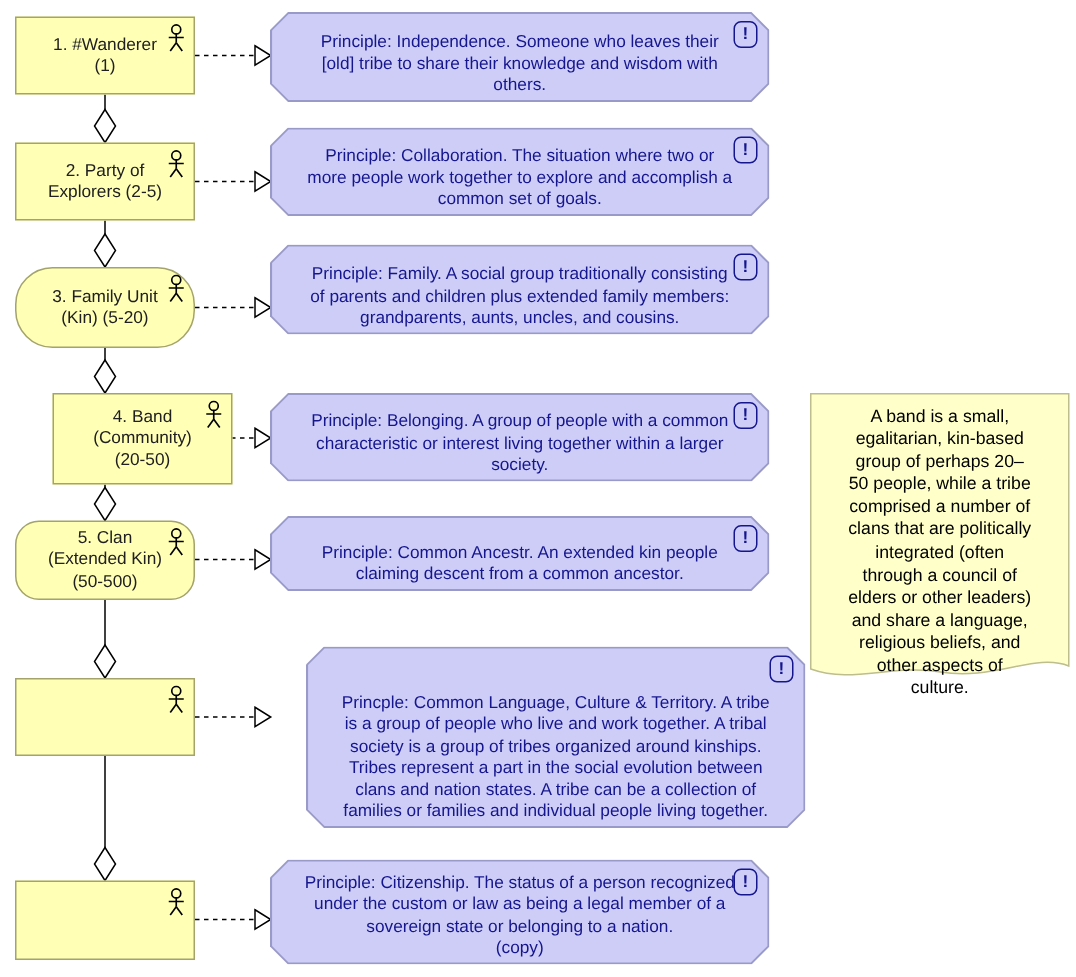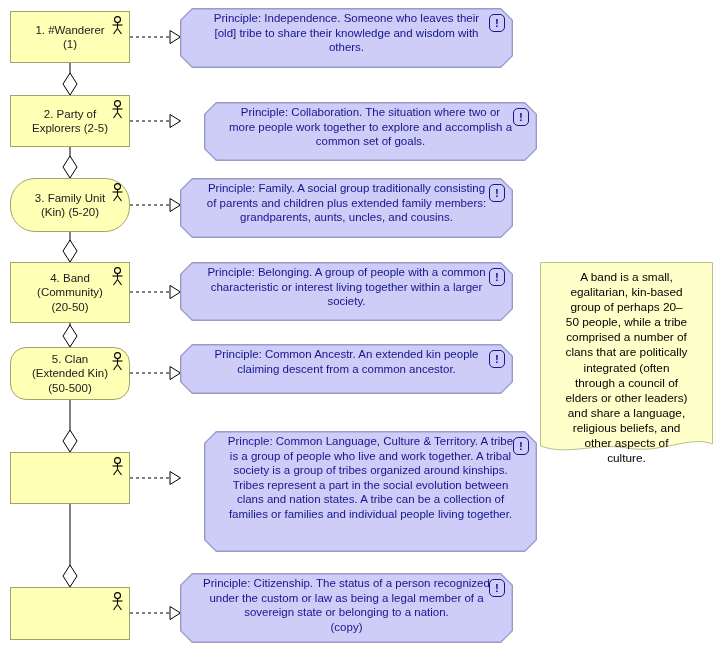--- a/index.html
+++ b/index.html
@@ -26,21 +26,21 @@
   .actor-icon * { stroke:#000; stroke-width:1.1; fill:none; }
 
   .principle {
     position:absolute; left:180px; width:333px; z-index:2;
     background:#9a9ac8;
     clip-path:polygon(12px 0,calc(100% - 12px) 0,100% 12px,100% calc(100% - 12px),calc(100% - 12px) 100%,12px 100%,0 calc(100% - 12px),0 12px);
   }
   .principle-inner {
     position:absolute; inset:1.4px;
     clip-path:polygon(11px 0,calc(100% - 11px) 0,100% 11px,100% calc(100% - 11px),calc(100% - 11px) 100%,11px 100%,0 calc(100% - 11px),0 11px);
-    background:#cdcdf7; display:flex; align-items:flex-start; justify-content:center;
+    background:#cdcdf7; display:flex; align-items:flex-end; justify-content:center;
   }
   .principle-text {
     white-space:pre-line; text-align:center; color:#15158e;
     font-size:11.5px; line-height:1.26; padding:2px 21px;
   }
   .badge {
     position:absolute; right:8px; top:6px; width:14px; height:16px;
     border:1.6px solid #15158e; border-radius:5px;
     color:#15158e; font-weight:bold; font-size:11.5px;
     display:flex; align-items:center; justify-content:center; z-index:3;
@@ -141,21 +141,21 @@
     <span class="actor-label">3. Family Unit
 (Kin) (5-20)</span>
     <svg class="actor-icon" width="13" height="19">
       <circle cx="6.5" cy="3.6" r="3"></circle>
         <line x1="6.5" y1="6.6" x2="6.5" y2="12.5"></line>
       <line x1="1.5" y1="9" x2="11.5" y2="9"></line>
         <line x1="6.5" y1="12.5" x2="2.5" y2="18"></line>
       <line x1="6.5" y1="12.5" x2="10.5" y2="18"></line>
     </svg>
   </div>
-  <div class="actor" style="top:262px;height:61px;">
+  <div class="actor" style="top:262px;height:61px;margin-left:25px;">
     <span class="actor-label">4. Band
 (Community)
 (20-50)</span>
     <svg class="actor-icon" width="13" height="19">
       <circle cx="6.5" cy="3.6" r="3"></circle>
         <line x1="6.5" y1="6.6" x2="6.5" y2="12.5"></line>
       <line x1="1.5" y1="9" x2="11.5" y2="9"></line>
         <line x1="6.5" y1="12.5" x2="2.5" y2="18"></line>
       <line x1="6.5" y1="12.5" x2="10.5" y2="18"></line>
     </svg>
@@ -190,27 +190,27 @@
       <line x1="6.5" y1="12.5" x2="10.5" y2="18"></line>
     </svg>
   </div>
 
   <div class="principle" style="top:8px;height:60px;">
     <div class="principle-inner">
       <div class="principle-text">Principle: Independence. Someone who leaves their [old] tribe to share their knowledge and wisdom with others.</div>
     </div>
     <div class="badge">!</div>
   </div>
-  <div class="principle" style="top:102px;height:59px;margin-left:24px;">
+  <div class="principle" style="top:85px;height:59px;">
     <div class="principle-inner">
       <div class="principle-text">Principle: Collaboration. The situation where two or more people work together to explore and accomplish a common set of goals.</div>
     </div>
     <div class="badge">!</div>
   </div>
-  <div class="principle" style="top:178px;height:60px;">
+  <div class="principle" style="top:163px;height:60px;">
     <div class="principle-inner">
       <div class="principle-text">Principle: Family. A social group traditionally consisting of parents and children plus extended family members: grandparents, aunts, uncles, and cousins.</div>
     </div>
     <div class="badge">!</div>
   </div>
   <div class="principle" style="top:262px;height:59px;">
     <div class="principle-inner">
       <div class="principle-text">Principle: Belonging. A group of people with a common characteristic or interest living together within a larger society.</div>
     </div>
     <div class="badge">!</div>

